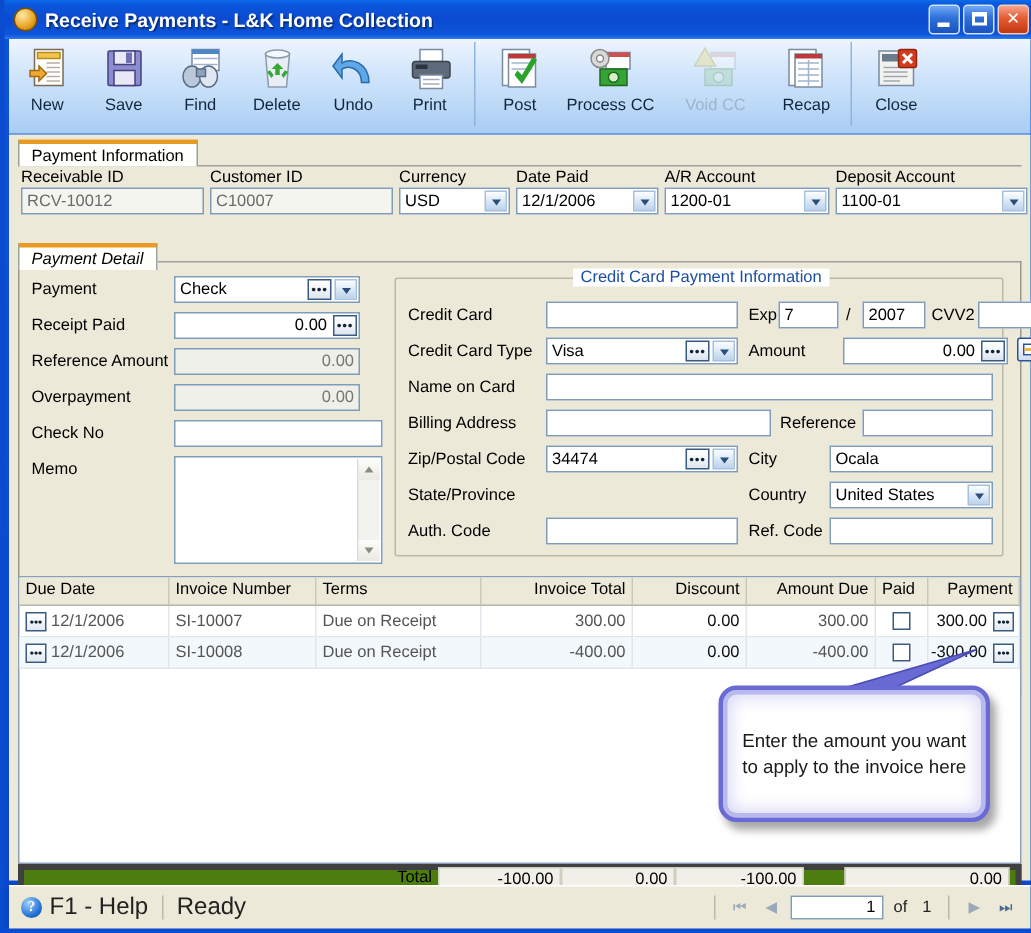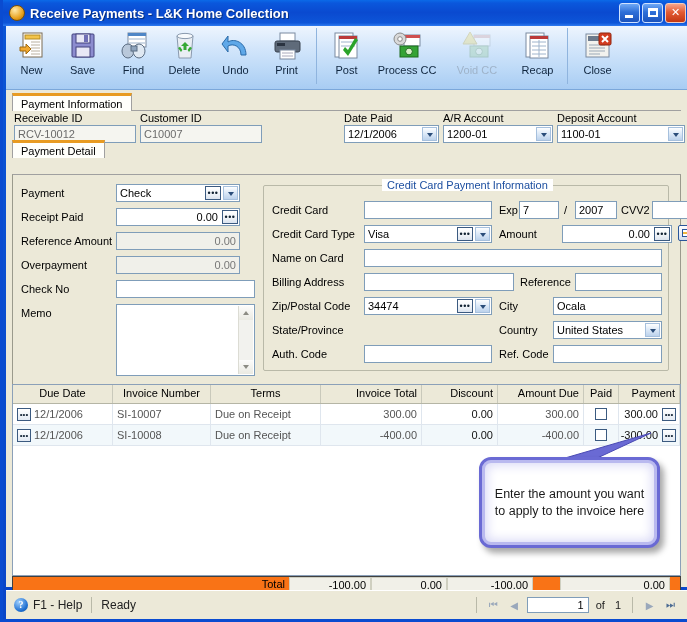--- a/index.html
+++ b/index.html
@@ -103,21 +103,21 @@
     border-top:4px solid #2a4d7a;
   }
   .ell{
     width:16px;height:14px;display:inline-flex;align-items:center;justify-content:center;
     background:linear-gradient(to bottom,#ffffff,#eef2f7 60%,#dbe3ee);
     border:1px solid #3b5a80;box-sizing:border-box;font-size:9px;color:#123;
     letter-spacing:.5px;line-height:10px;
   }
 
   
-  .detailtab{position:absolute;left:6px;top:50px;}
+  .detailtab{position:absolute;left:6px;top:72px;font-style:italic;}
   .detailbox{
     position:absolute;left:6px;top:84px;width:669px;height:290px;
     background:#ece9d8;border:1px solid #9a9a8c;border-top:1px solid #a0a0a0;
     box-sizing:border-box;
   }
   .leftform{position:absolute;left:8px;top:8px;width:230px;}
   .lrow{position:relative;height:24px;}
   .lrow .cap{position:absolute;left:0;top:4px;font-size:11px;color:#000;white-space:nowrap;}
 
   
@@ -153,21 +153,21 @@
   .tasb .dn:after{content:"";position:absolute;left:4px;top:5px;border-left:3px solid transparent;border-right:3px solid transparent;border-top:4px solid #8c8c84;}
 
   
   .grid{
     position:absolute;left:6px;top:294px;width:669px;height:192px;
     background:#fff;border:1px solid #8ba0b8;box-sizing:border-box;
   }
   .gridhead{display:flex;height:18px;background:#ece9d8;border-bottom:1px solid #b5b5a5;}
   .gh{
     font-size:11px;color:#000;line-height:17px;padding:0 4px;box-sizing:border-box;
-    border-right:1px solid #c9c9bb;white-space:nowrap;overflow:hidden;text-align:center;
+    border-right:1px solid #c9c9bb;white-space:nowrap;overflow:hidden;
   }
   .gh.r{text-align:right;}
   .grow{display:flex;height:20px;border-bottom:1px solid #dfe6ee;align-items:center;}
   .grow.alt{background:#f2f8fb;}
   .gc{
     font-size:11px;color:#555;line-height:19px;padding:0 4px;box-sizing:border-box;
     border-right:1px solid #dfe6ee;white-space:nowrap;overflow:hidden;height:20px;
     display:flex;align-items:center;
   }
   .gc.r{justify-content:flex-end;}
@@ -176,21 +176,21 @@
   .chk{width:12px;height:12px;border:1px solid #3b5a80;background:#fff;box-sizing:border-box;}
   .gell{
     width:14px;height:13px;display:inline-flex;align-items:center;justify-content:center;
     border:1px solid #3b5a80;background:linear-gradient(to bottom,#fff,#e3eaf3);
     box-sizing:border-box;font-size:8px;color:#123;line-height:9px;flex:0 0 auto;
   }
 
   
   .totals{
     position:absolute;left:6px;top:486px;width:669px;height:22px;
-    background:#f97316;border:1px solid #404040;box-sizing:border-box;display:flex;align-items:flex-start;
+    background:#4d7c0f;border:4px solid #404040;box-sizing:border-box;display:flex;align-items:flex-end;
   }
   .tcell{font-size:11px;color:#000;text-align:right;padding:0 4px;box-sizing:border-box;
     height:16px;line-height:15px;}
   .tcell.box{background:#f1f0e8;border:1px solid #cfcfc0;}
 
   
   .callout{
     position:absolute;left:476px;top:457px;width:181px;height:91px;
     background:#fff;
     border:3px solid #6a6ad4;
@@ -212,21 +212,21 @@
     position:absolute;left:3px;top:590px;width:681px;height:29px;
     background:#ece9d8;border-top:1px solid #fff;box-sizing:border-box;
     display:flex;align-items:center;
   }
   .helpicon{
     width:14px;height:14px;border-radius:50%;margin-left:8px;margin-right:5px;
     background:radial-gradient(circle at 35% 30%,#9fd0ff,#1f6fd0 65%,#0f4c9c);
     color:#fff;font-size:10px;font-weight:bold;text-align:center;line-height:14px;
     font-family:"Liberation Serif",serif;flex:0 0 auto;
   }
-  .stxt{font-size:12px;color:#222;}
+  .stxt{font-size:16px;color:#222;}
   .vsep{width:1px;height:16px;background:#b9b9a8;margin:0 9px;}
   .nav{position:absolute;right:8px;top:6px;display:flex;align-items:center;gap:4px;}
   .nbtn{width:17px;height:16px;display:flex;align-items:center;justify-content:center;
     color:#9aa8bb;font-size:10px;font-family:"DejaVu Sans",sans-serif;}
   .nbtn.on{color:#4b6b93;}
   .pagebox{width:62px;height:16px;border:1px solid #7f9db9;background:#fff;
     font-size:11px;text-align:right;padding:0 4px;line-height:14px;box-sizing:border-box;}
   .ofx{font-size:11px;color:#222;padding:0 3px;}
   .navsep{width:1px;height:16px;background:#b9b9a8;margin:0 4px;}
 </style>
@@ -435,20 +435,27 @@
       <div class="fld" style="left:0px;top:0px;width:122px;">
         <span class="cap">Receivable ID</span>
         <div class="inp ro" style="width:122px;">RCV-10012</div>
       </div>
 
       <div class="fld" style="left:126px;top:0px;width:122px;">
         <span class="cap">Customer ID</span>
         <div class="inp ro" style="width:122px;">C10007</div>
       </div>
 
+      <div class="fld" style="left:252px;top:0px;width:74px;">
+        <span class="cap">Currency</span>
+        <div class="inp combo" style="width:74px;">
+          <span>USD</span>
+          <span class="arrow"></span>
+        </div>
+      </div>
 
       <div class="fld" style="left:330px;top:0px;width:95px;">
         <span class="cap">Date Paid</span>
         <div class="inp combo" style="width:95px;">
           <span>12/1/2006</span>
           <span class="arrow"></span>
         </div>
       </div>
 
       <div class="fld" style="left:429px;top:0px;width:110px;">

